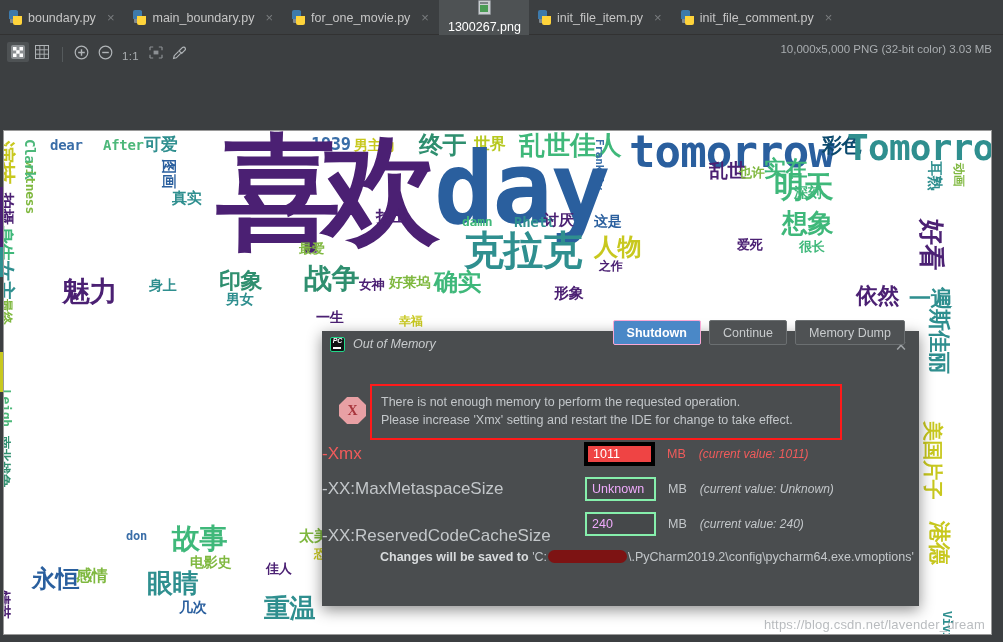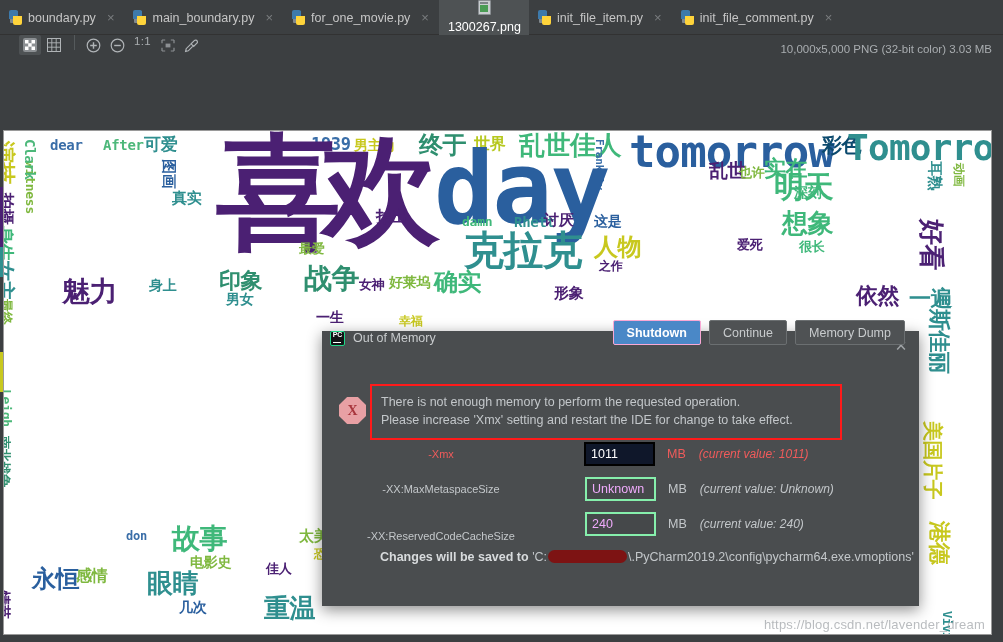--- a/index.html
+++ b/index.html
@@ -91,22 +91,22 @@
     background: #7d8488;
   }
 
   
   .img-toolbar {
     position: absolute;
     left: 0; top: 35px;
     width: 1003px; height: 27px;
     background: #3c3f41;
     display: flex;
-    align-items: flex-start;
-    padding-left: 19px;
+    align-items: flex-end;
+    padding-left: 7px;
   }
   .tb-btn {
     width: 22px; height: 20px;
     display: flex; align-items: center; justify-content: center;
     margin-right: 2px;
     border-radius: 2px;
   }
   .tb-btn.selected { background: #4e5254; }
   .tb-sep { width: 1px; height: 15px; background: #555a5c; margin: 0 7px; }
   .tb-text {
@@ -179,23 +179,24 @@
   
   .dialog {
     position: absolute;
     left: 322px; top: 331px;
     width: 597px; height: 275px;
     background: #4a4d4f;
     box-shadow: 0 4px 14px rgba(0,0,0,.45);
   }
   .dlg-title {
     height: 26px;
-    display: flex; 
+    display: flex; align-items: center;
     padding-left: 8px;
     gap: 8px;
+    font-style: italic;
   }
   .dlg-title .ttl {
     color: #c8cbcd; font-size: 12.5px;
   }
   .dlg-close {
     position: absolute; right: 8px; top: 4px;
     width: 20px; height: 20px;
     display: flex; align-items: center; justify-content: center;
     color: #a0a4a7; font-size: 15px; line-height: 1;
   }
@@ -243,38 +244,38 @@
     font-size: 12.5px;
     line-height: 18px;
   }
 
   .field-row {
     position: absolute;
     display: flex; align-items: center;
     height: 24px;
   }
   .field-label {
-    font-size: 11px;
-    text-align: center;
+    font-size: 17px;
+    text-align: left;
     color: #c3c7ca;
   }
   .field-label.err { color: #f05b5b; }
   .field-input {
     width: 71px; height: 24px;
     background: #45484a;
     border: 2px solid #86efac;
     color: #f0abfc;
     font-size: 12.5px;
     font-family: "Liberation Sans", sans-serif;
     padding: 0 5px;
     outline: none;
   }
   .field-input.focused {
-    border: 2px solid #000000;
-    background: #0f172a;
+    border: 4px solid #000000;
+    background: #ef4444;
     color: #ffffff;
   }
   .unit {
     font-size: 12.5px;
     color: #c3c7ca;
     margin-left: 12px;
   }
   .unit.err { color: #f05b5b; }
   .cur {
     font-size: 12px;

